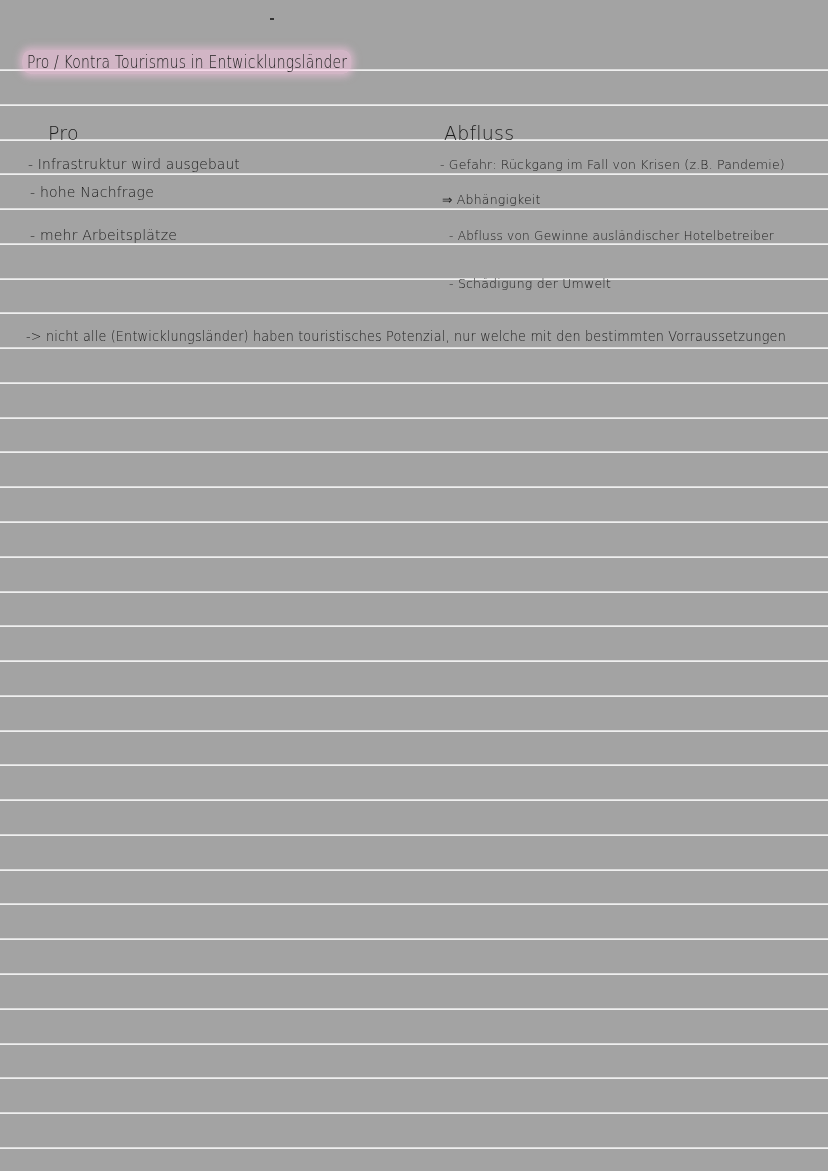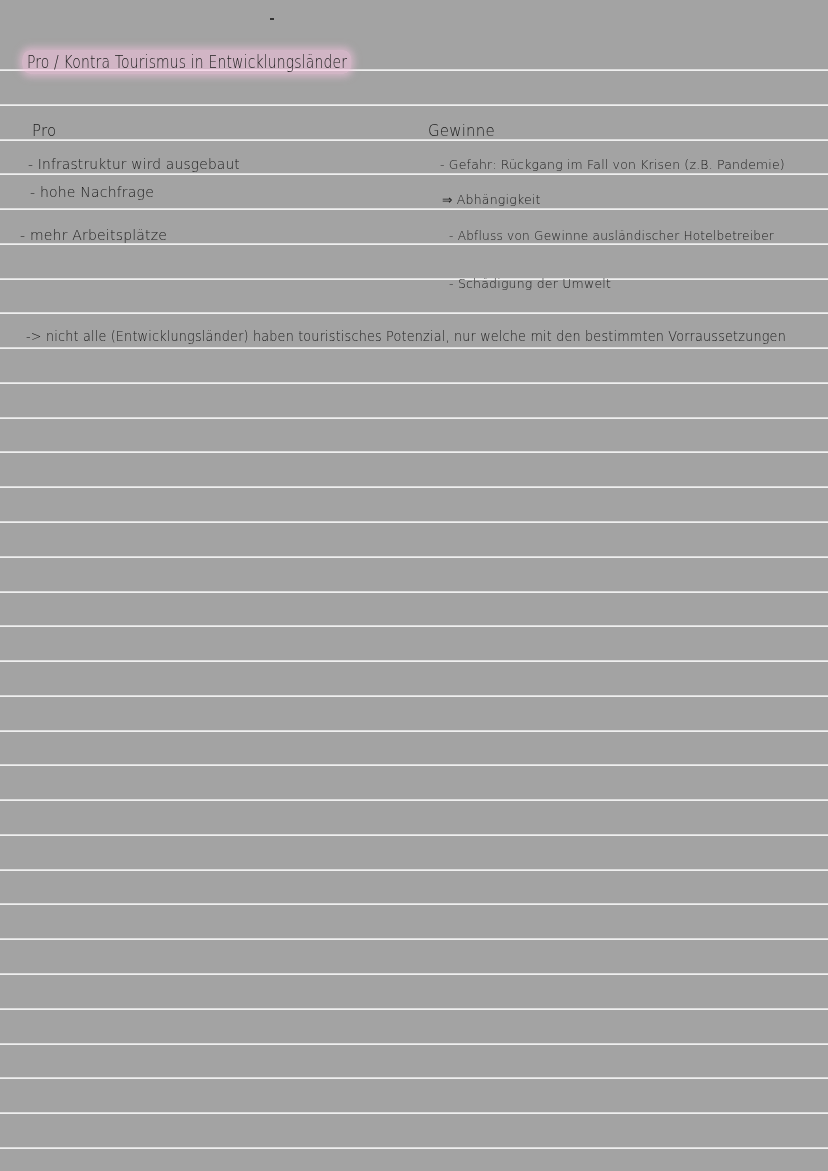--- a/index.html
+++ b/index.html
@@ -56,21 +56,22 @@
     .title {
       left: 22px;
       top: 50px;
       font-size: 17px;
       padding: 2px 6px;
       border-radius: 10px;
       background: rgba(247, 196, 226, 0.55);
       box-shadow: 0 0 8px 3px rgba(247, 196, 226, 0.55);
     }
     .col-header {
-      font-size: 15px;
+      font-size: 19px;
+      margin-left: 16px;
     }
     .item {
       font-size: 14px;
     }
     .item.small {
       font-size: 12.5px;
     }
     .conclusion {
       left: 26px;
       top: 328px;
@@ -118,25 +119,25 @@
     </div>
 
   <div class="stray-mark"></div>
 
   <div class="hw title" style="transform: scaleX(0.82);">Pro / Kontra Tourismus in Entwicklungsländer</div>
 
   <div>
     <div class="hw col-header" style="left:32px; top:122px;">Pro</div>
     <div class="hw item" style="left: 28px; top: 156px; transform: scaleX(0.983);">- Infrastruktur wird ausgebaut</div>
     <div class="hw item" style="left:30px; top:184px;">- hohe Nachfrage</div>
-    <div class="hw item" style="left:20px; top:227px;">- mehr Arbeitsplätze</div>
+    <div class="hw item" style="left:30px; top:227px;">- mehr Arbeitsplätze</div>
   </div>
 
   <div>
-    <div class="hw col-header" style="left:428px; top:122px;">Gewinne</div>
+    <div class="hw col-header" style="left:428px; top:122px;">Abfluss</div>
     <div class="hw item small" style="left: 440px; top: 157px; transform: scaleX(0.996);">- Gefahr: Rückgang im Fall von Krisen (z.B. Pandemie)</div>
     <div class="hw item small" style="left:442px; top:192px;">⇒ Abhängigkeit</div>
     <div class="hw item small" style="left: 449px; top: 228px; transform: scaleX(0.972);">- Abfluss von Gewinne ausländischer Hotelbetreiber</div>
     <div class="hw item small" style="left:449px; top:276px;">- Schädigung der Umwelt</div>
   </div>
 
   <div class="hw conclusion" style="transform: scaleX(0.946);">-&gt; nicht alle (Entwicklungsländer) haben touristisches Potenzial, nur welche mit den bestimmten Vorraussetzungen</div>
 
 </div>
 

